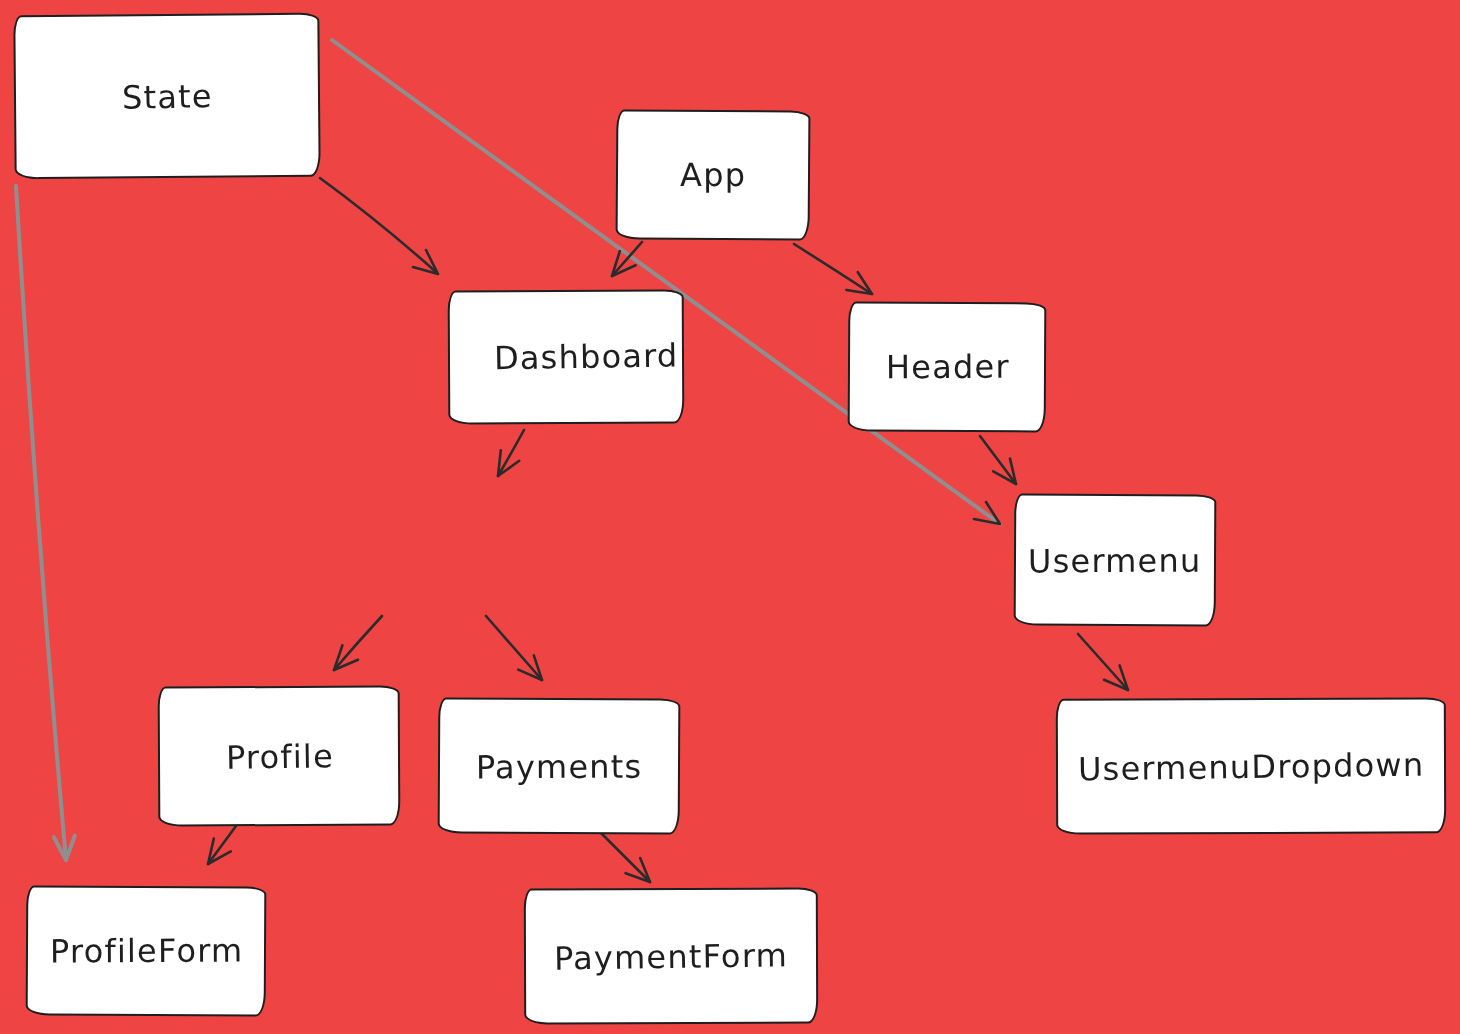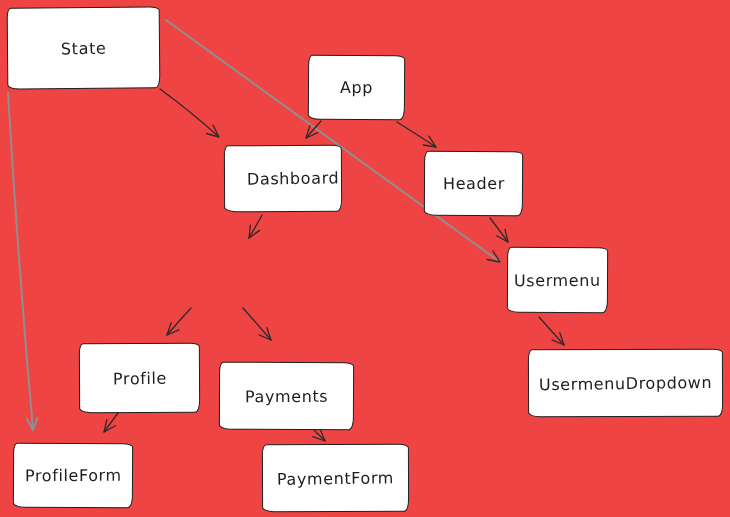--- a/index.html
+++ b/index.html
@@ -50,21 +50,21 @@
     transform: rotate(-0.6deg);
   }
   
   #node-state            { left: 7px;   top: 7px;   width: 153px; height: 82px; transform: rotate(-0.5deg); }
   #node-app              { left: 308px; top: 55px;  width: 97px;  height: 65px; transform: rotate(0.4deg); }
   #node-dashboard        { left: 224px; top: 145px; width: 118px; height: 67px; transform: rotate(-0.3deg); padding-left: 20px; }
   #node-header           { left: 424px; top: 151px; width: 99px;  height: 65px; transform: rotate(0.3deg); }
   #node-settings         { left: 154px; top: 242px; width: 119px; height: 65px; transform: rotate(-0.4deg); }
   #node-usermenu         { left: 507px; top: 247px; width: 101px; height: 66px; transform: rotate(0.3deg); }
   #node-profile          { left: 79px;  top: 343px; width: 121px; height: 70px; transform: rotate(-0.3deg); }
-  #node-payments         { left: 219px; top: 362px; width: 135px; height: 68px; transform: rotate(0.3deg); }
+  #node-payments         { left: 219px; top: 349px; width: 121px; height: 68px; transform: rotate(0.3deg); }
   #node-usermenu-dropdown{ left: 528px; top: 349px; width: 195px; height: 68px; transform: rotate(-0.2deg); }
   #node-profile-form     { left: 13px;  top: 443px; width: 120px; height: 65px; transform: rotate(0.3deg); text-align: center; }
   #node-payment-form     { left: 262px; top: 444px; width: 147px; height: 68px; transform: rotate(-0.2deg); }
 </style>
 </head>
 <body>
 
 <div id="canvas">
 
   <svg id="edges" viewBox="0 0 730 517" xmlns="http://www.w3.org/2000/svg">

